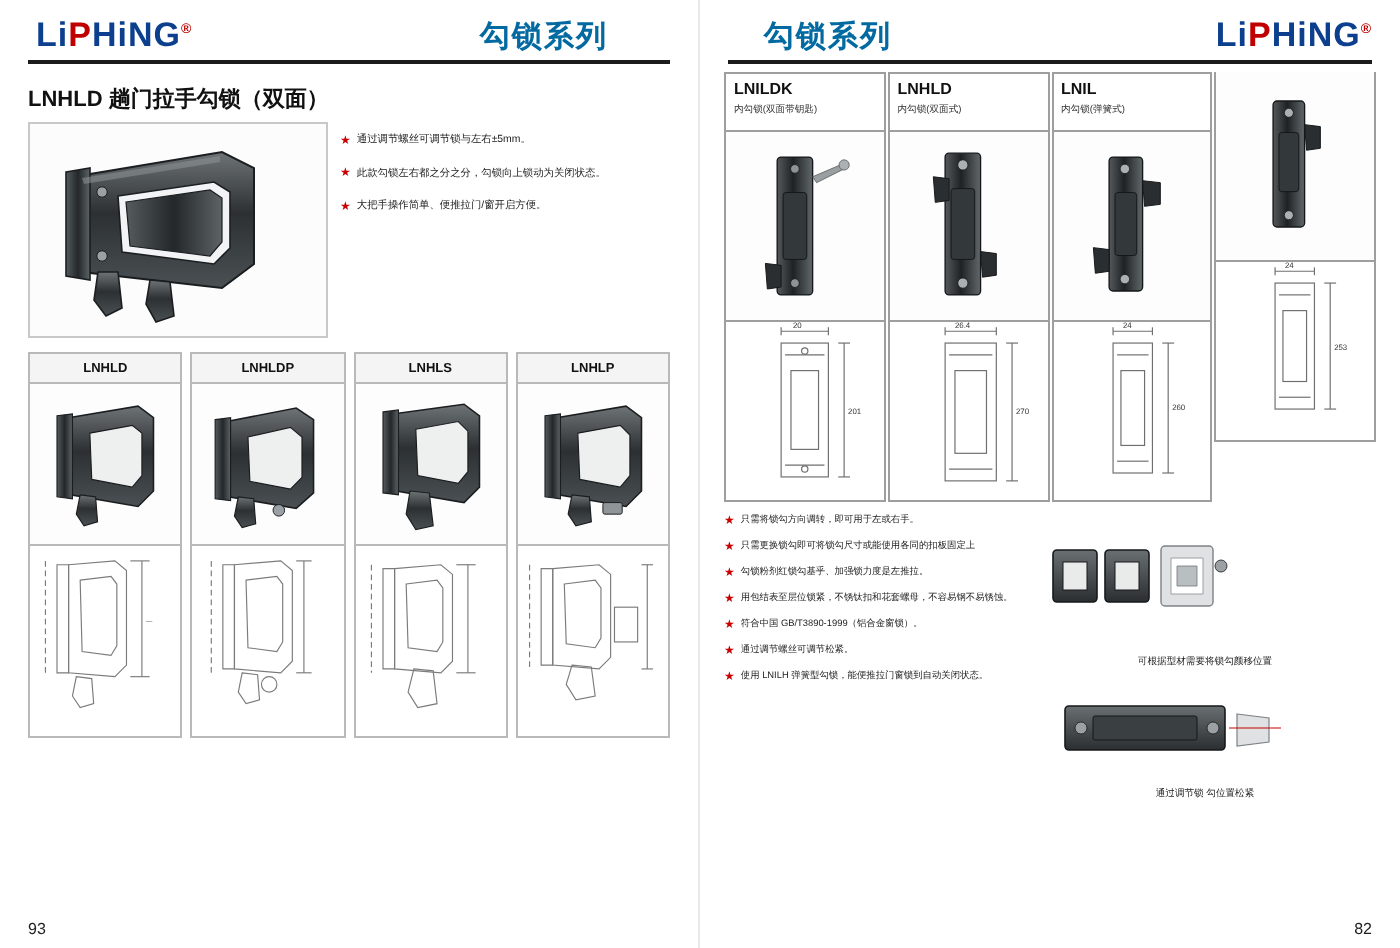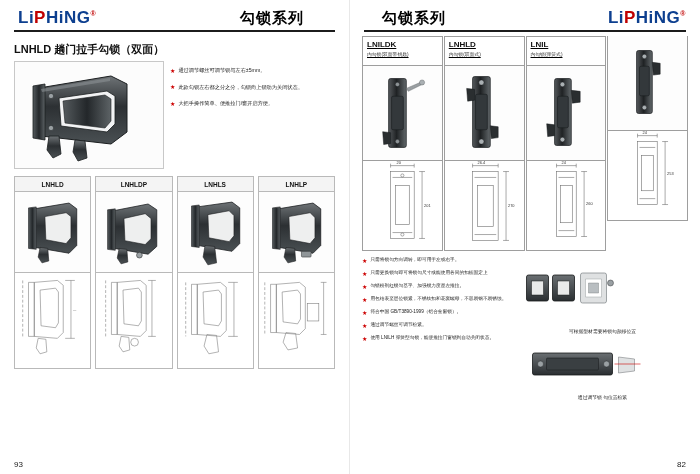--- a/index.html
+++ b/index.html
@@ -8,21 +8,21 @@
   .sheet{position:relative;width:350px;height:474px;box-sizing:border-box;background:#fff;}
   .sheet.left{border-right:1px solid #e8e8e8;}
 
   
   .hdr{position:relative;height:36px;}
   .logo{position:absolute;top:8px;font-size:17px;font-weight:bold;letter-spacing:.5px;color:#0d3f8f;font-family:"Liberation Sans",sans-serif;}
   .logo .red{color:#c00000;}
   .logo .sup{font-size:7px;vertical-align:super;color:#c00000;}
   .logo-left{left:18px;}
   .logo-right{right:14px;}
-  .series{position:absolute;top:9px;font-size:15px;font-weight:bold;color:#000000;letter-spacing:1px;font-family:Liberation Mono, monospace;}
+  .series{position:absolute;top:9px;font-size:15px;font-weight:bold;color:#0369a1;letter-spacing:1px;font-family:Liberation Mono, monospace;}
   .series-left{left:240px;}
   .series-right{left:32px;}
   .hdr-rule{position:absolute;left:14px;right:14px;top:30px;height:2px;background:#1c1c1c;}
 
   
   .sec-title{font-size:11px;font-weight:bold;color:#111;margin:6px 0 4px 0;}
   .pad{padding:0 14px;}
 
   
   .top-left-wrap{display:flex;gap:6px;padding:0 14px;}
@@ -32,21 +32,21 @@
   .star{color:#cc0000;font-size:6px;line-height:1;flex:0 0 auto;margin-top:.5px;}
 
   
   .four{display:flex;gap:4px;padding:0 14px;margin-top:7px;}
   .cell{flex:1;}
   .cell-label{height:15px;border:1px solid #b9b9b9;border-bottom:none;background:#f4f4f4;display:flex;align-items:center;justify-content:center;font-size:6.5px;font-weight:bold;color:#111;box-sizing:border-box;}
   .cell-img{height:82px;border:1px solid #b9b9b9;background:#fdfdfd;box-sizing:border-box;position:relative;}
   .cell-draw{height:96px;border:1px solid #b9b9b9;border-top:none;background:#fff;box-sizing:border-box;position:relative;}
 
   
-  .cols{display:flex;gap:1px;padding:0 12px;text-decoration:underline;}
+  .cols{display:flex;gap:1px;padding:0 12px;}
   .col{flex:1;}
   .col-head{border:1px solid #9e9e9e;box-sizing:border-box;padding:3px 3px 4px 4px;height:30px;background:#fff;}
   .col-code{font-size:8px;font-weight:bold;color:#111;}
   .col-sub{font-size:4.8px;color:#333;margin-top:2px;}
   .col-photo{border:1px solid #9e9e9e;border-top:none;box-sizing:border-box;height:95px;background:#fdfdfd;position:relative;}
   .col-draw{border:1px solid #9e9e9e;border-top:none;box-sizing:border-box;height:90px;background:#fff;position:relative;}
 
   
   .rb{display:flex;gap:5px;padding:6px 12px 0 12px;}
   .rb-notes{width:150px;}

